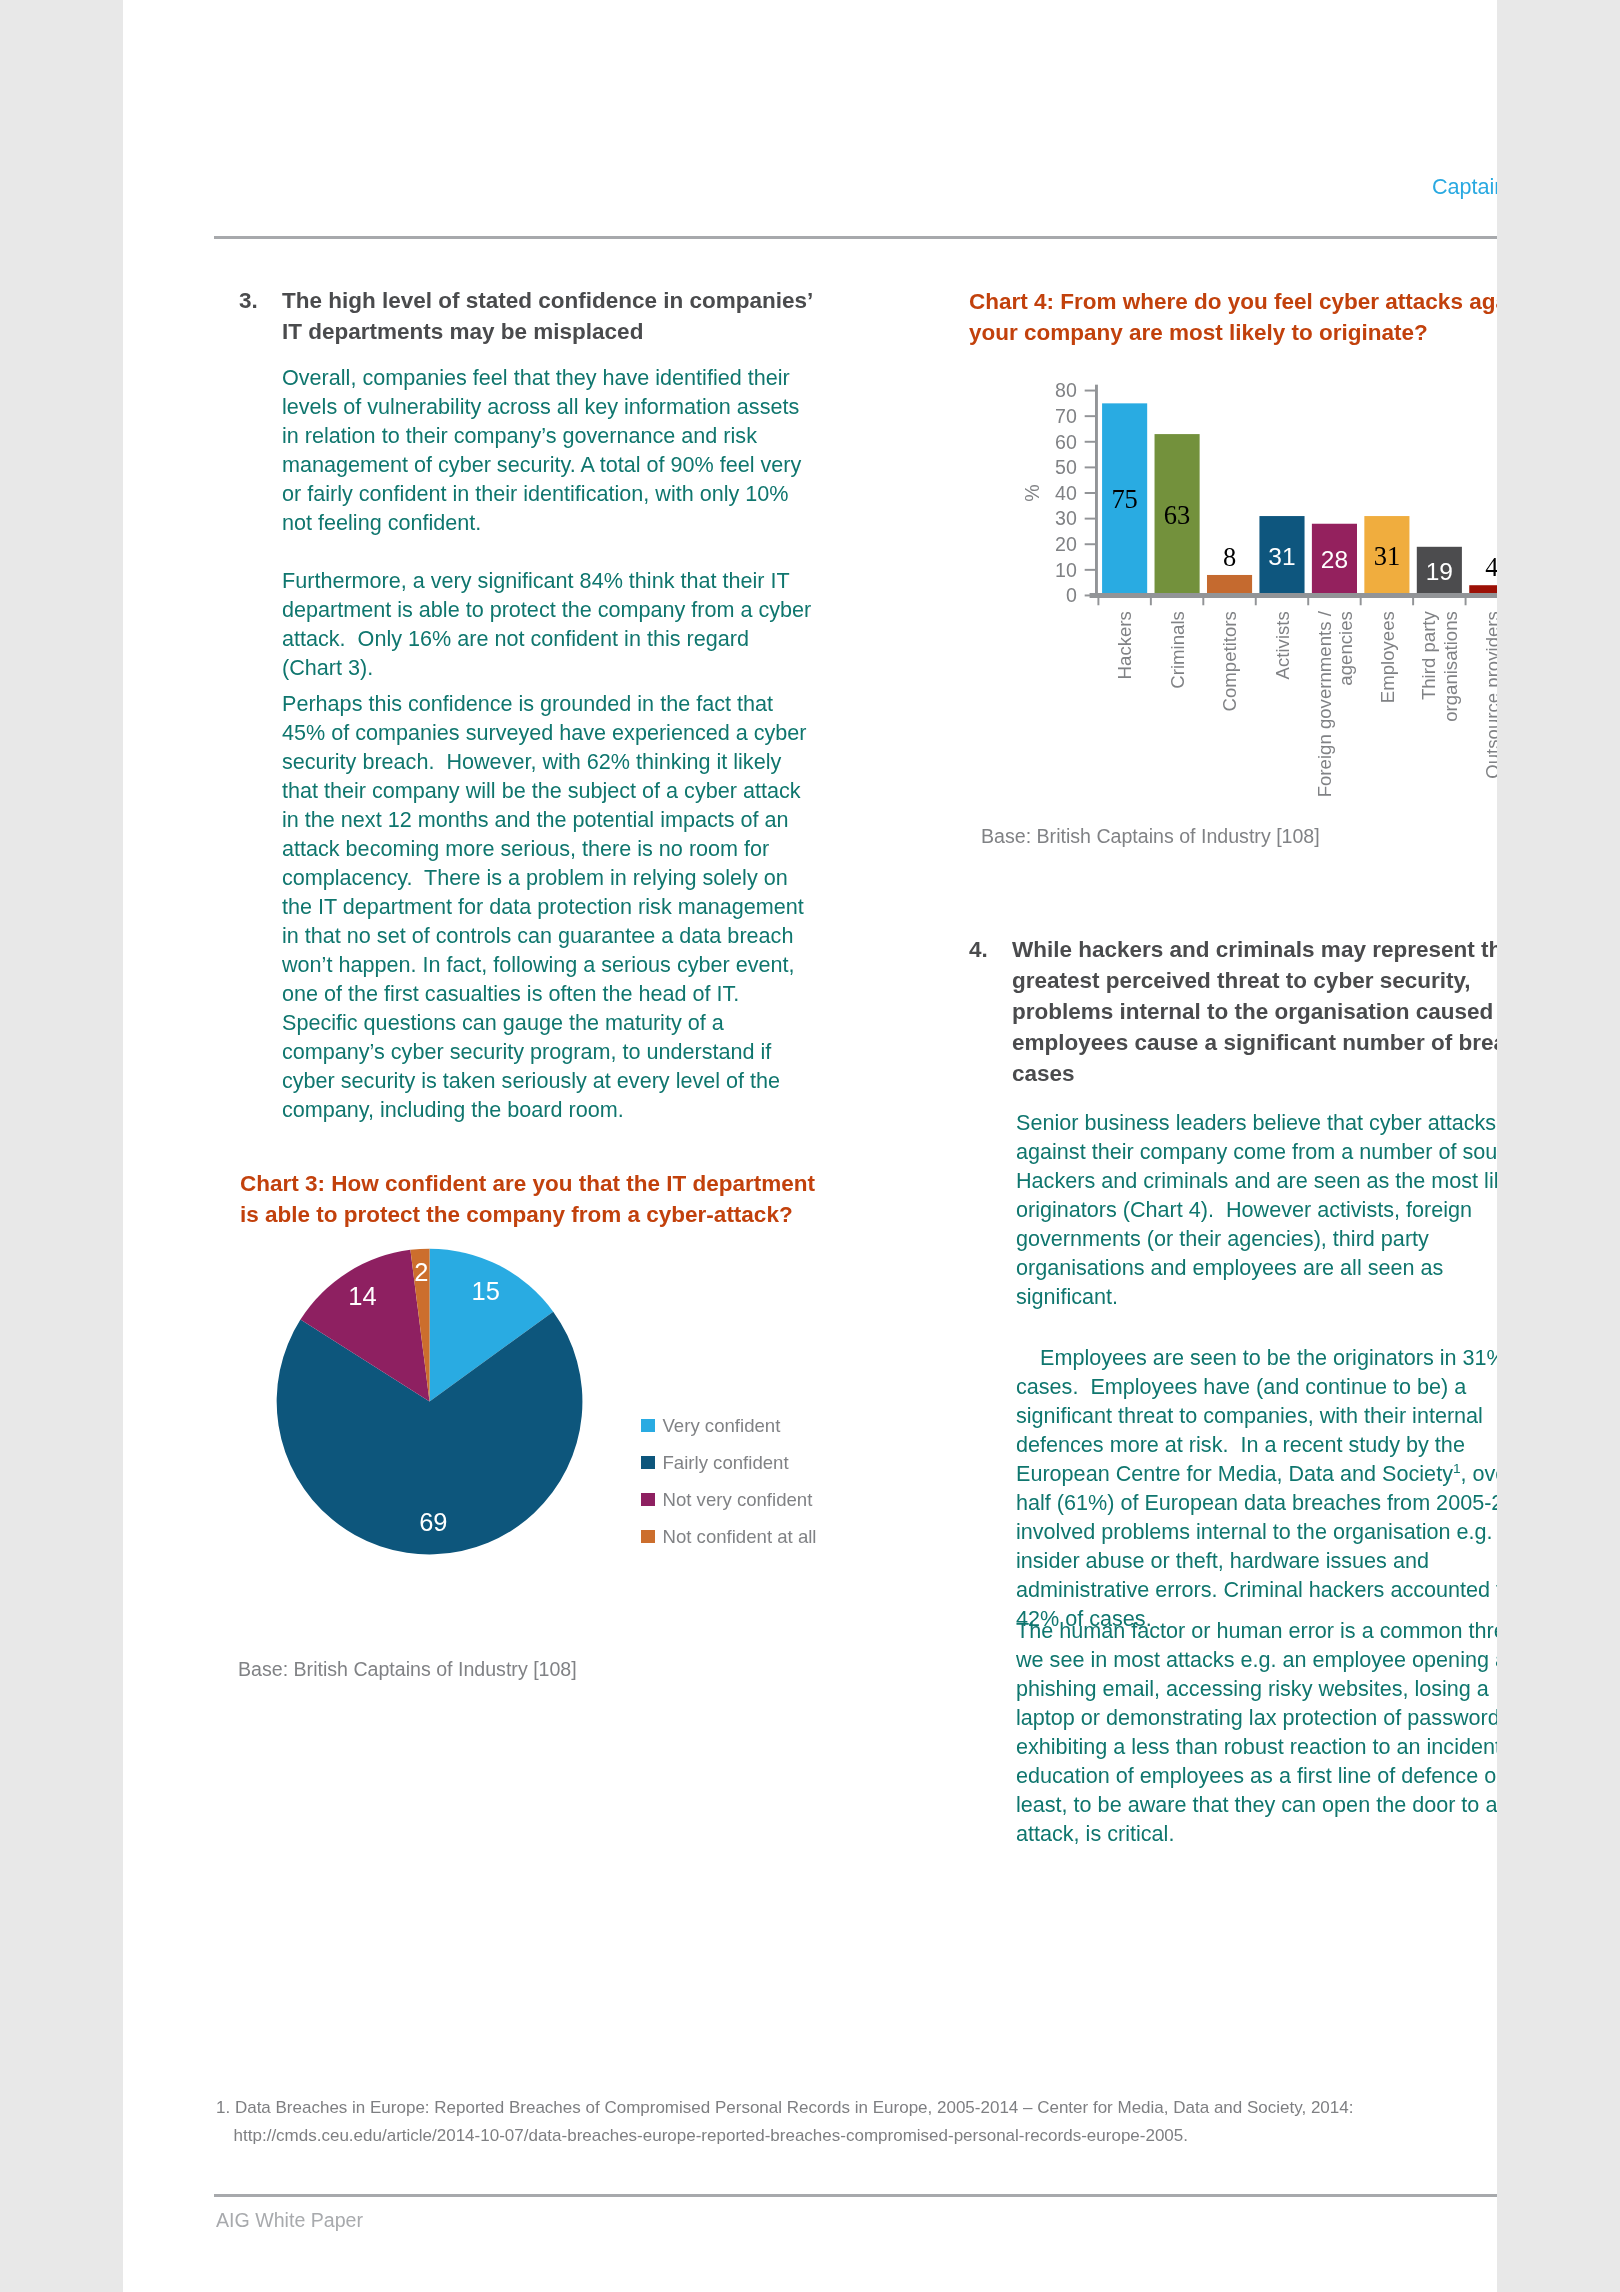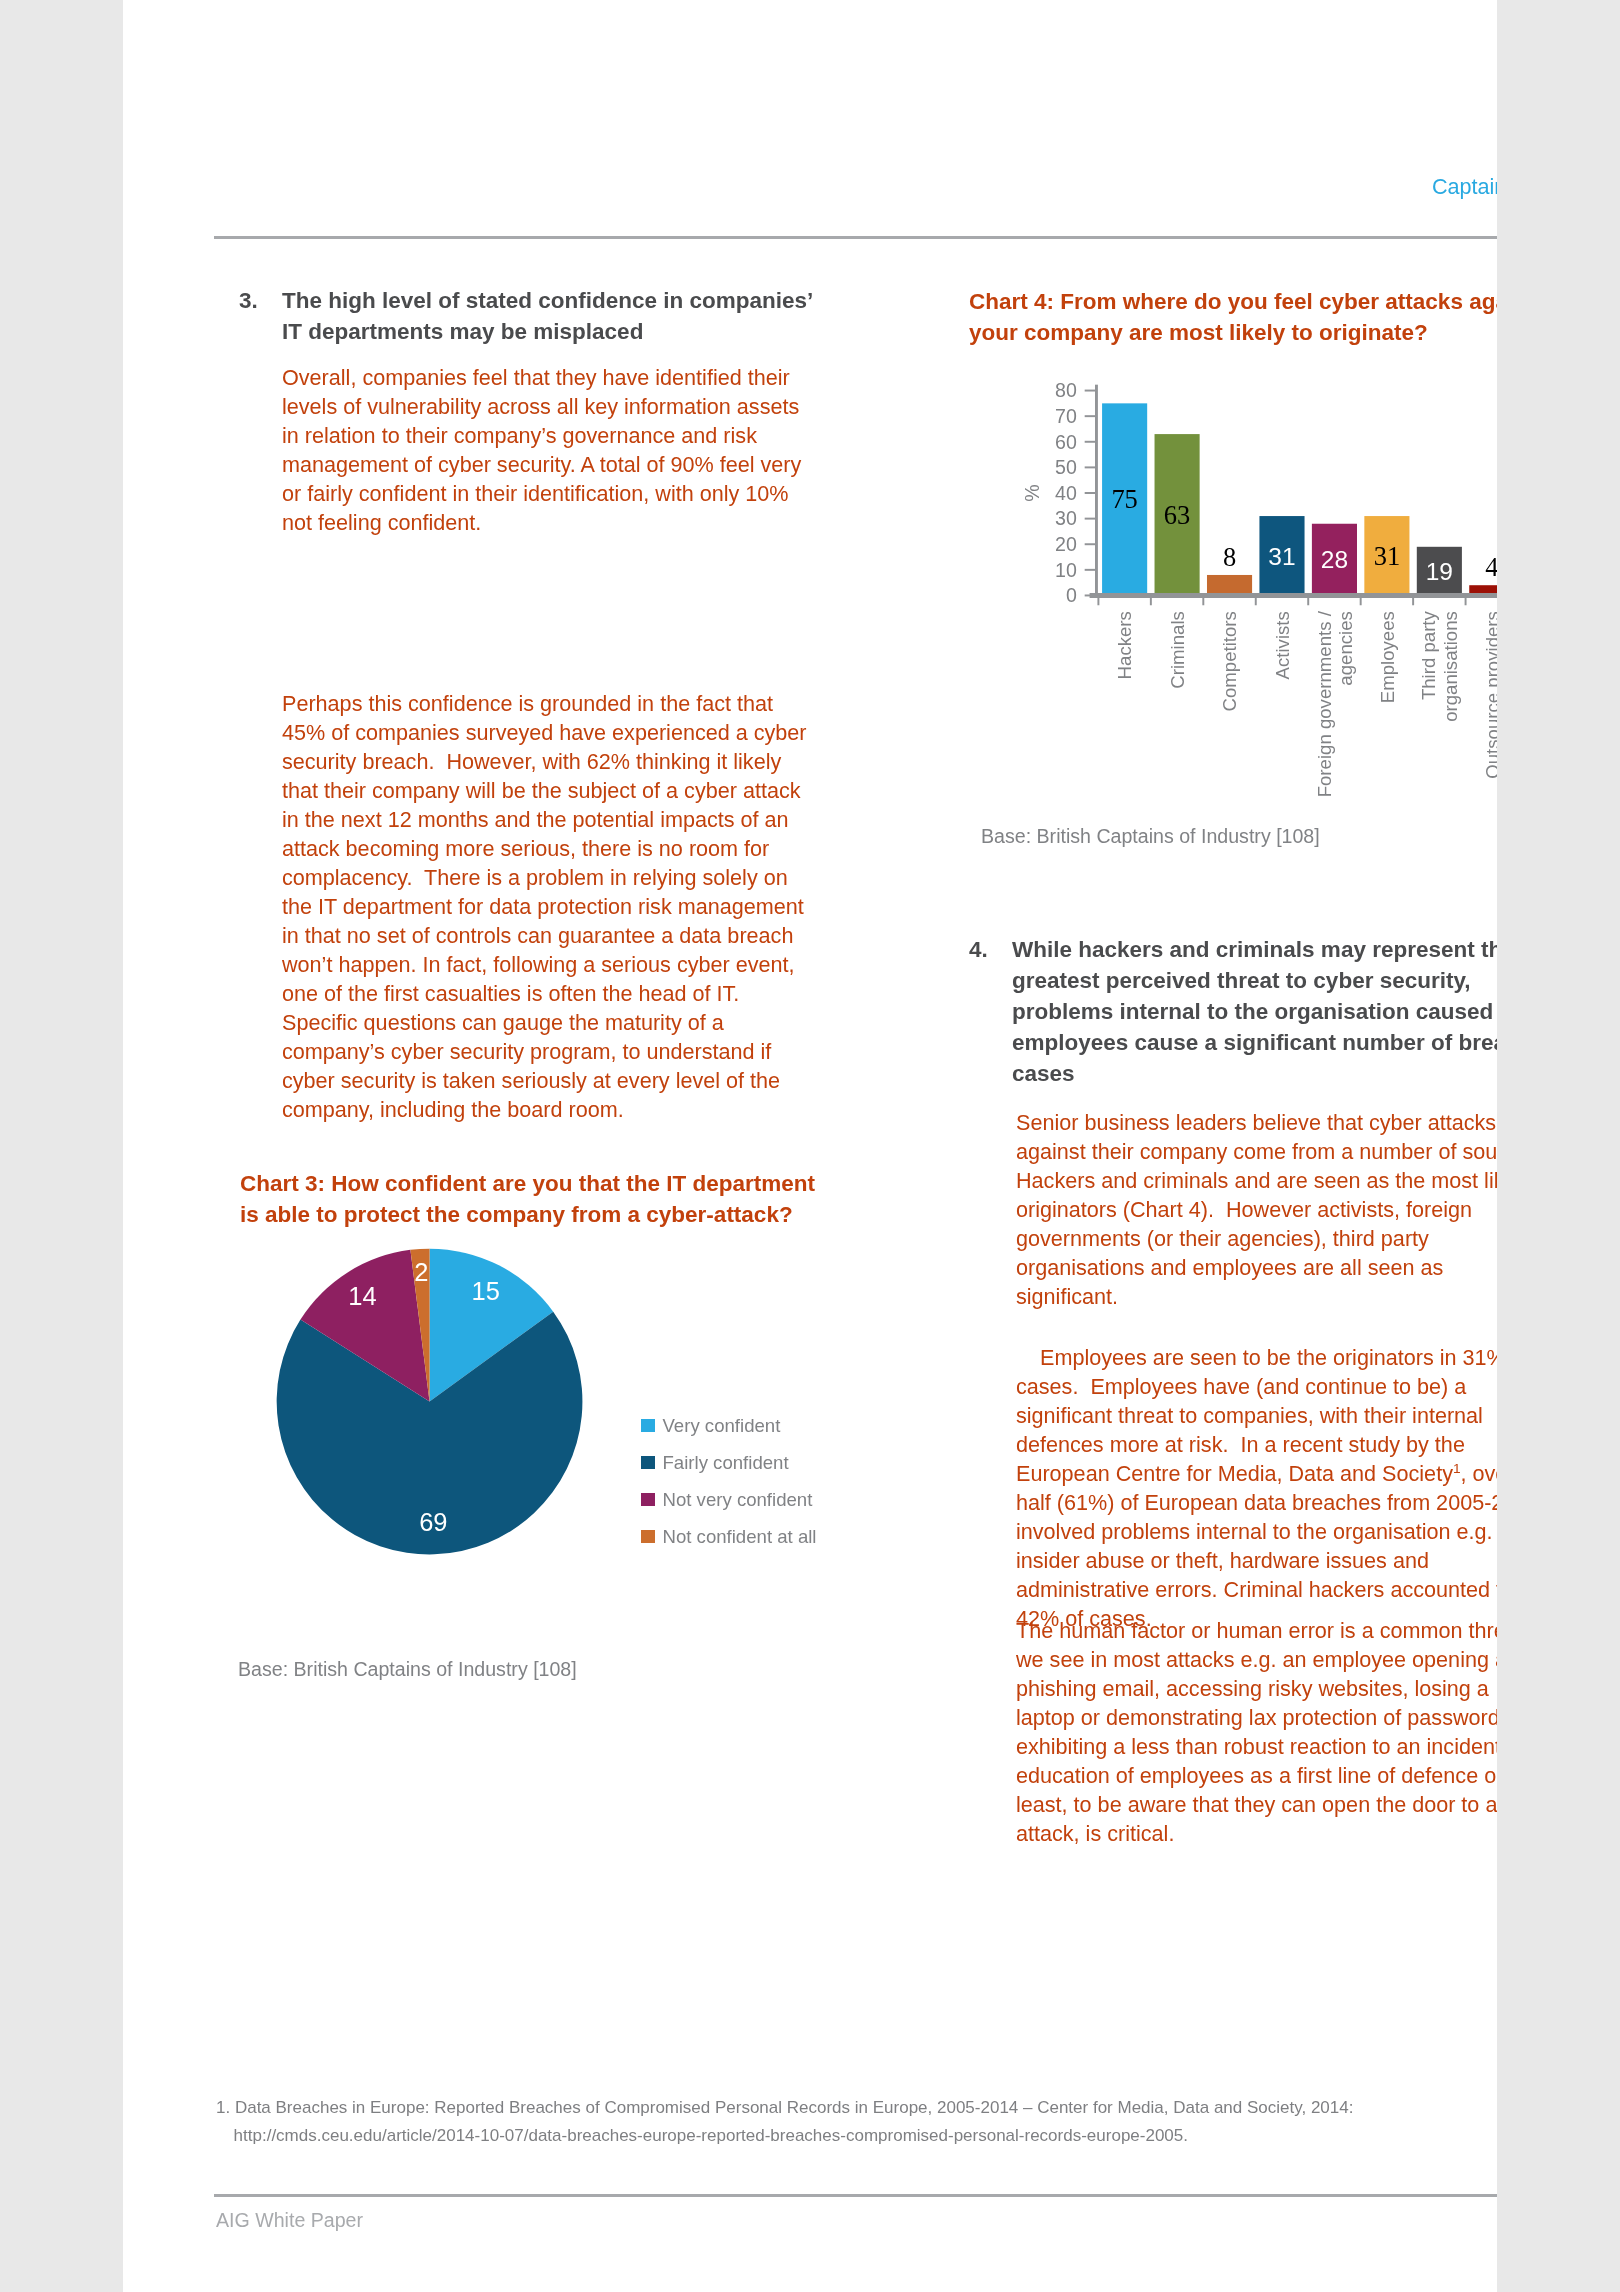--- a/index.html
+++ b/index.html
@@ -7,21 +7,21 @@
     position:relative; width:1374px; height:2293px; margin:0 auto;
     background:#ffffff; font-family:"Liberation Sans", sans-serif;
     color:#59595b; overflow:hidden;
   }
   .abs { position:absolute; }
   .ml { white-space:pre-wrap; }
   .header-title { font-size:21.6px; color:#29a9e1; text-align:right; }
   .rule { background:#a7a9ac; height:2.9px; }
   .sec-head { display:flex; font-weight:bold; color:#4a4b4d; font-size:22.5px; line-height:31px; }
   .sec-num { width:43px; flex:0 0 43px; }
-  .body-par { font-size:21.6px; line-height:29px; color:#c2410c; }
+  .body-par { font-size:21.6px; line-height:29px; color:#0f766e; }
   .chart-title { font-weight:bold; color:#c2410c; font-size:22.5px; line-height:31px; }
   .base-note { font-size:19.6px; color:#808285; }
   .legend { display:flex; flex-direction:column; }
   .legend-row { display:flex; align-items:center; height:37px; }
   .legend-swatch { width:13.7px; height:13.7px; margin-right:7.8px; flex:0 0 13.7px; }
   .legend-label { font-size:18.6px; color:#808285; white-space:nowrap; }
   sup.fnref { font-size:13.7px; vertical-align:super; line-height:0; }
   .footnote { font-size:17px; line-height:28px; color:#7e7f82; }
   .footer-left { font-size:19.6px; color:#a8aaad; }
   .footer-right { font-size:19.6px; color:#5a5b5e; text-align:right; }
@@ -38,20 +38,24 @@
     <span class="sec-num">3.</span>
     <span class="ml">The high level of stated confidence in companies’
 IT departments may be misplaced</span>
   </div>
   <div class="abs body-par ml" style="left:159px; top:363px; width:657px;">Overall, companies feel that they have identified their
 levels of vulnerability across all key information assets
 in relation to their company’s governance and risk
 management of cyber security. A total of 90% feel very
 or fairly confident in their identification, with only 10%
 not feeling confident.</div>
+  <div class="abs body-par ml" style="left:159px; top:566px; width:657px;">Furthermore, a very significant 84% think that their IT
+department is able to protect the company from a cyber
+attack.  Only 16% are not confident in this regard
+(Chart 3).</div>
   <div class="abs body-par ml" style="left:159px; top:689px; width:657px;">Perhaps this confidence is grounded in the fact that
 45% of companies surveyed have experienced a cyber
 security breach.  However, with 62% thinking it likely
 that their company will be the subject of a cyber attack
 in the next 12 months and the potential impacts of an
 attack becoming more serious, there is no room for
 complacency.  There is a problem in relying solely on
 the IT department for data protection risk management
 in that no set of controls can guarantee a data breach
 won’t happen. In fact, following a serious cyber event,

